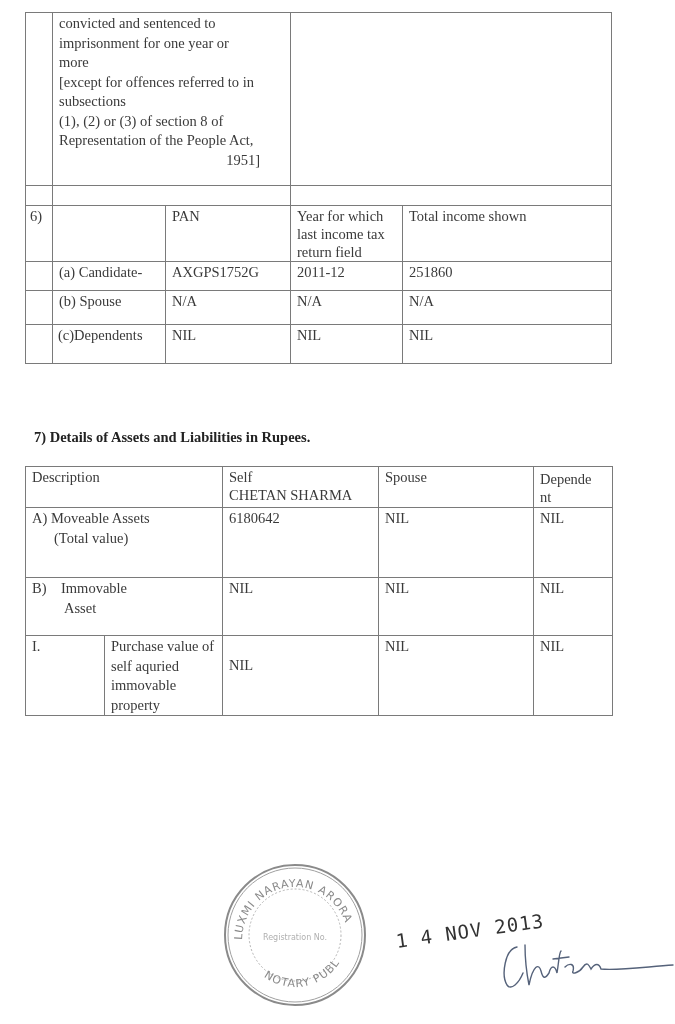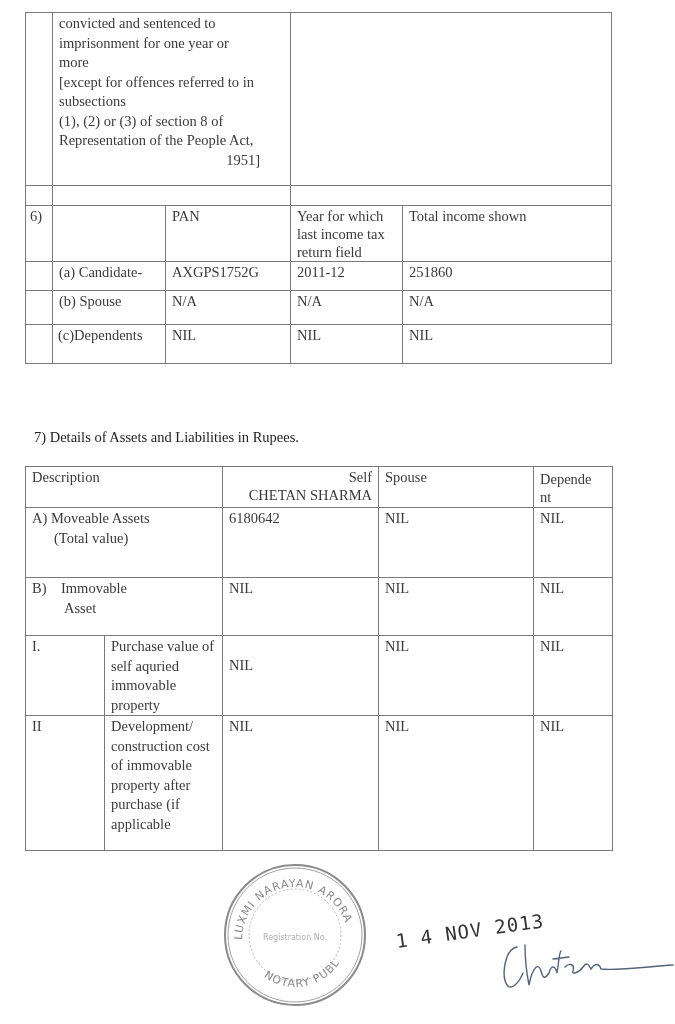--- a/index.html
+++ b/index.html
@@ -8,25 +8,25 @@
     background: #ffffff;
     font-family: "Liberation Serif", "DejaVu Serif", serif;
     color: #3a3a3a;
     font-size: 14.5px;
   }
   .page { position: absolute; left: 0; top: 0; width: 675px; height: 1024px; }
   table { border-collapse: collapse; position: absolute; table-layout: fixed; }
   td { border: 1px solid #7a7a7a; vertical-align: top; padding: 1px 6px 0 6px; line-height: 19.5px; }
   .t1 { left: 25px; top: 12px; width: 586px; }
   .t2 { left: 25px; top: 466px; width: 588px; }
-  .center { text-align: right; margin-top: 20px; }
+  .center { text-align: left; margin-top: 20px; }
   .right { text-align: right; display: block; padding-right: 24px; }
   .heading {
     position: absolute; left: 34px; top: 429px;
-    font-weight: normal; font-size: 14.5px; color: #222;
+    font-weight: bold; font-size: 14.5px; color: #222;
   }
   .stamp {
     position: absolute; left: 222px; top: 862px; width: 146px; height: 146px;
   }
   .date-stamp {
     position: absolute; left: 396px; top: 930px;
     font-family: "DejaVu Sans Mono", "Liberation Mono", monospace;
     font-size: 19px; color: #333; letter-spacing: 1px;
     transform: rotate(-8deg); transform-origin: left center;
   }
@@ -134,27 +134,20 @@
       <td>NIL</td>
       <td>NIL</td>
     </tr>
     <tr style="height:74px">
       <td>I.</td>
       <td>Purchase value of self aquried immovable property</td>
       <td style="padding-top:20px">NIL</td>
       <td>NIL</td>
       <td>NIL</td>
     </tr>
-    <tr style="height:135px">
-      <td>II</td>
-      <td>Development/ construction cost of immovable property after purchase (if applicable</td>
-      <td>NIL</td>
-      <td>NIL</td>
-      <td>NIL</td>
-    </tr>
   </tbody>
     </table>
 
   <svg class="stamp" viewBox="0 0 146 146">
     <defs>
       <path id="arcTop" d="M 20 78 A 53 53 0 0 1 126 78"></path>
       <path id="arcBottom" d="M 28 100 A 53 53 0 0 0 118 100"></path>
     </defs>
     <circle cx="73" cy="73" r="70" fill="none" stroke="#8a8a8a" stroke-width="2"></circle>
     <circle cx="73" cy="73" r="67" fill="none" stroke="#a0a0a0" stroke-width="1"></circle>

